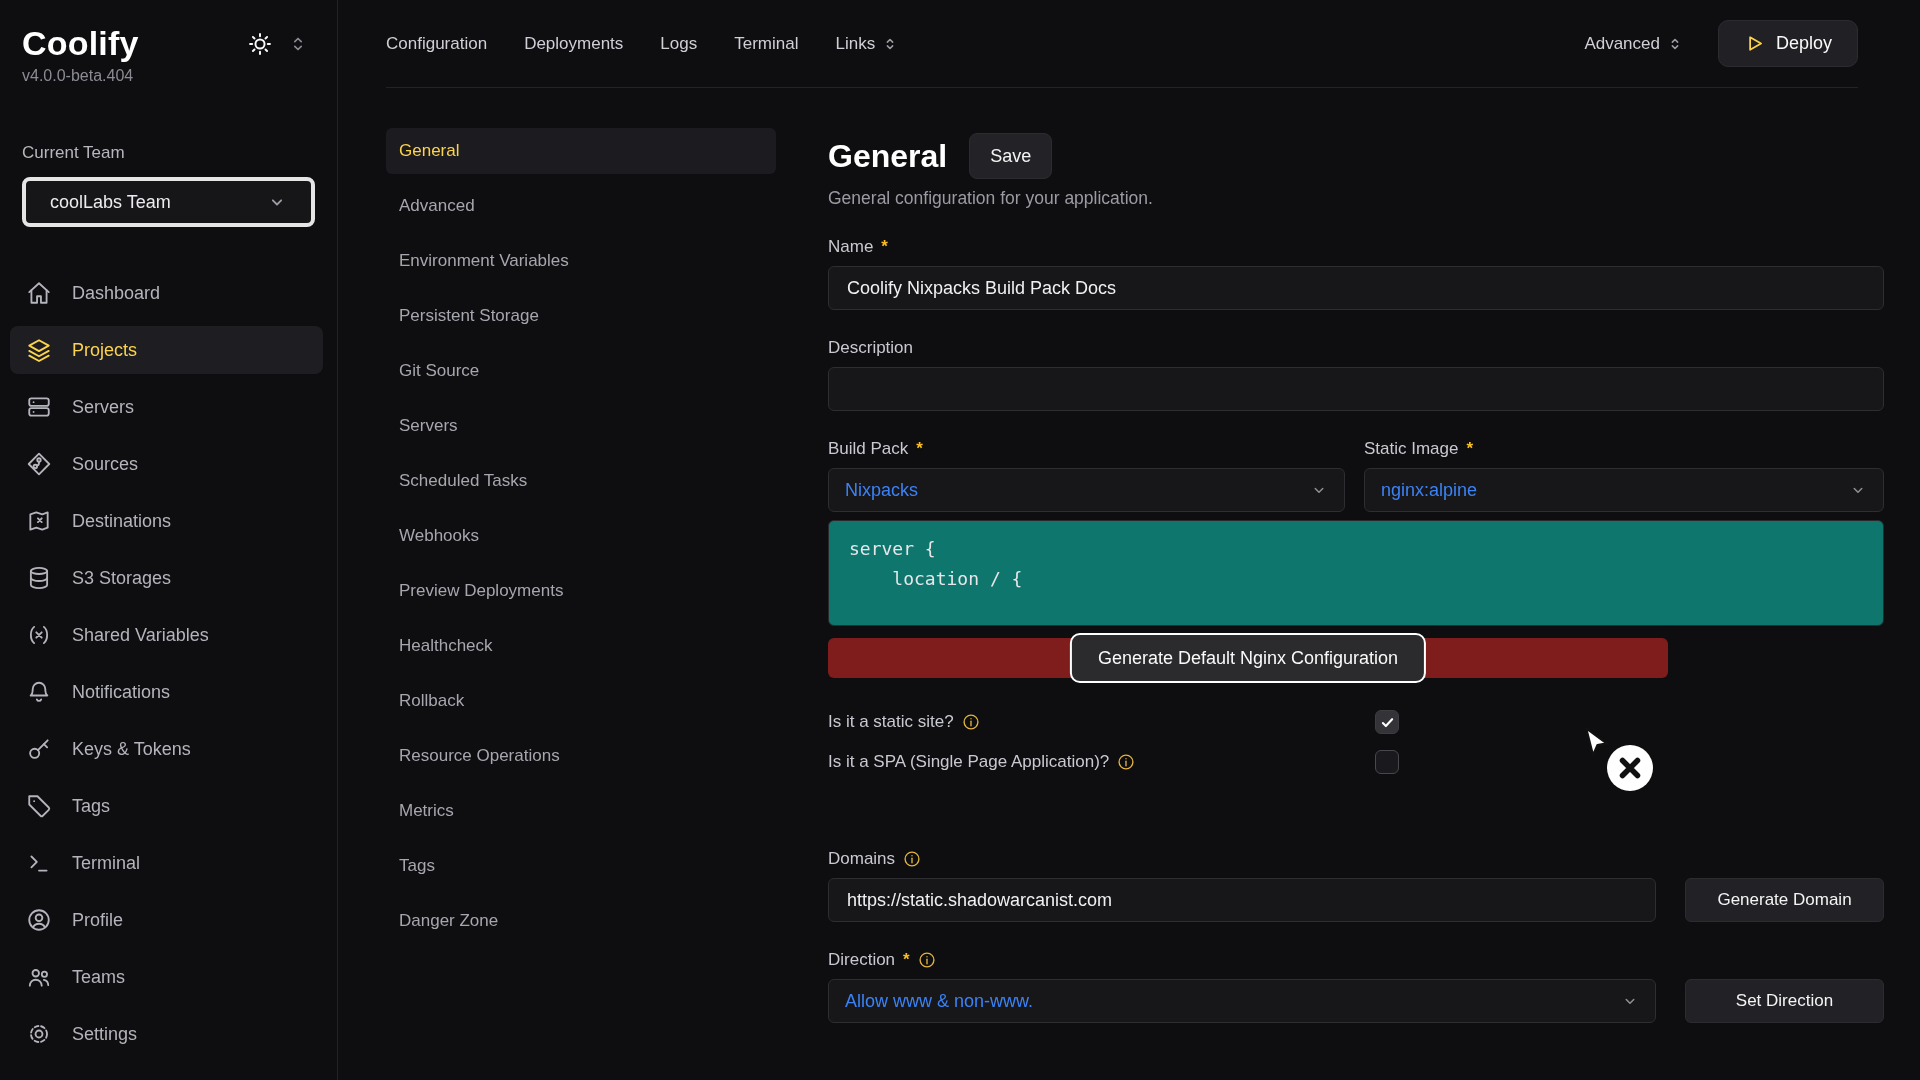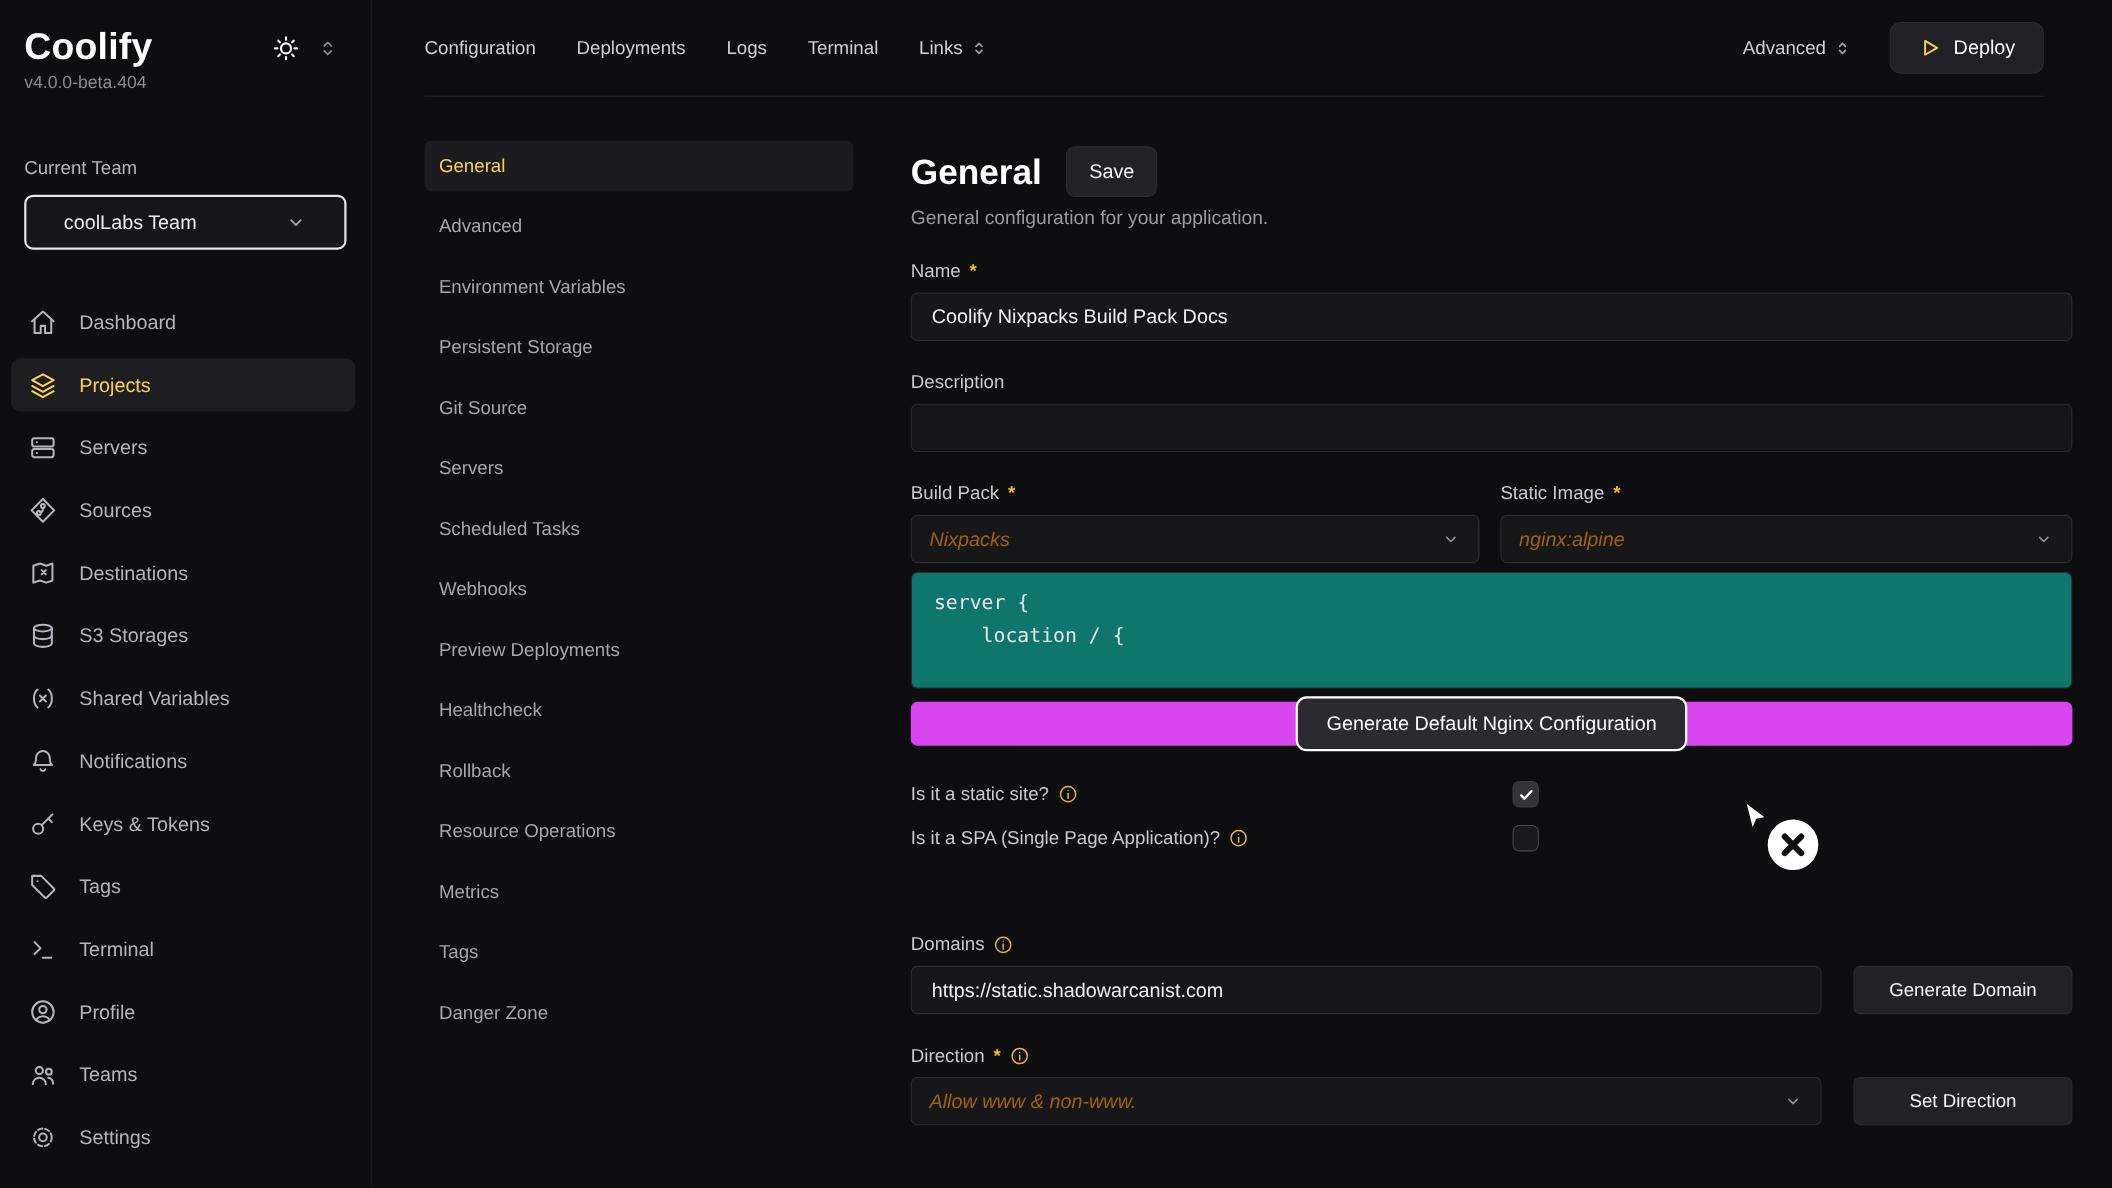--- a/index.html
+++ b/index.html
@@ -20,22 +20,22 @@
   }
   .logo-row { display:flex; align-items:center; }
   .logo { font-size:34px; font-weight:700; color:#ffffff; letter-spacing:.2px; }
   .theme-controls { margin-left:auto; display:flex; align-items:center; gap:14px; padding-right:14px; }
   .sun { width:26px; height:26px; color:#fafafa; }
   .updown { width:22px; height:22px; color:#8a8a93; }
   .version { margin-top:4px; font-size:16px; color:#8b8b94; }
   .team-label { margin-top:58px; font-size:17px; color:#b6b6bd; }
   .team-select {
     margin-top:14px; width:293px; height:50px; background:#161619;
-    border:2px solid #e5e5e5; border-radius:8px; display:flex; align-items:center;
-    padding:0 34px; cursor:pointer;
+    border:4px solid #e5e5e5; border-radius:8px; display:flex; align-items:center;
+    padding:0 24px; cursor:pointer;
   }
   .team-select .val { font-size:18px; color:#ececf0; }
   .team-select .chev { margin-left:auto; width:20px; height:20px; color:#9b9ba3; }
   .side-nav { margin-top:42px; margin-left:-12px; margin-right:0; }
   .side-item {
     display:flex; align-items:center; height:48px; margin-bottom:9px;
     padding-left:16px; border-radius:8px; color:#b4b4bc; cursor:pointer;
   }
   .side-item .icn { width:26px; height:26px; margin-right:20px; }
   .side-item .icn svg { width:26px; height:26px; fill:none; stroke:currentColor; stroke-width:1.7; stroke-linecap:round; stroke-linejoin:round; }
@@ -92,30 +92,30 @@
   }
   .textarea-input { resize:none; padding-top:10px; }
 
   .two-col { display:flex; gap:19px; }
   .col-bp { width:517px; }
   .col-si { width:520px; }
   .select {
     margin-top:8px; height:44px; background:#17171a; border:1px solid #2d2d32; border-radius:6px;
     display:flex; align-items:center; padding:0 16px; cursor:pointer;
   }
-  .select .val { font-size:18px; color:#a16207;font-style:italic; }
+  .select .val { font-size:18px; color:#3b82f6; }
   .select .chev { margin-left:auto; width:18px; height:18px; color:#8f8f97; }
 
   .code-block {
     margin-top:8px; width:1056px; height:106px; background:#0f766e; border:1px solid #2a2a2e;
     border-radius:6px; padding:13px 20px; overflow:hidden; cursor:text;
   }
   .code-line { font-family:"DejaVu Sans Mono", monospace; font-size:18px; line-height:30px; color:#e7e7ea; white-space:pre; }
 
-  .generate-bar { margin-top:12px; width:1056px; height:40px; background:#d946ef; border-radius:6px; position:relative; cursor:pointer; }
+  .generate-bar { margin-top:12px; width:840px; height:40px; background:#7f1d1d; border-radius:6px; position:relative; cursor:pointer; }
   .generate-btn {
     position:absolute; left:50%; transform:translateX(-50%); top:-5px; height:50px;
     background:#2b2b2e; border:2.5px solid #ffffff; border-radius:10px;
     display:flex; align-items:center; padding:0 26px; font-size:18px; color:#fafafa; cursor:pointer; white-space:nowrap;
   }
 
   .check-row { display:flex; align-items:center; margin-top:0; position:relative; height:24px; }
   .check-row .field-label { margin-top:0; }
   .checkbox {
     position:absolute; left:547px; top:0; width:24px; height:24px; border-radius:6px;

